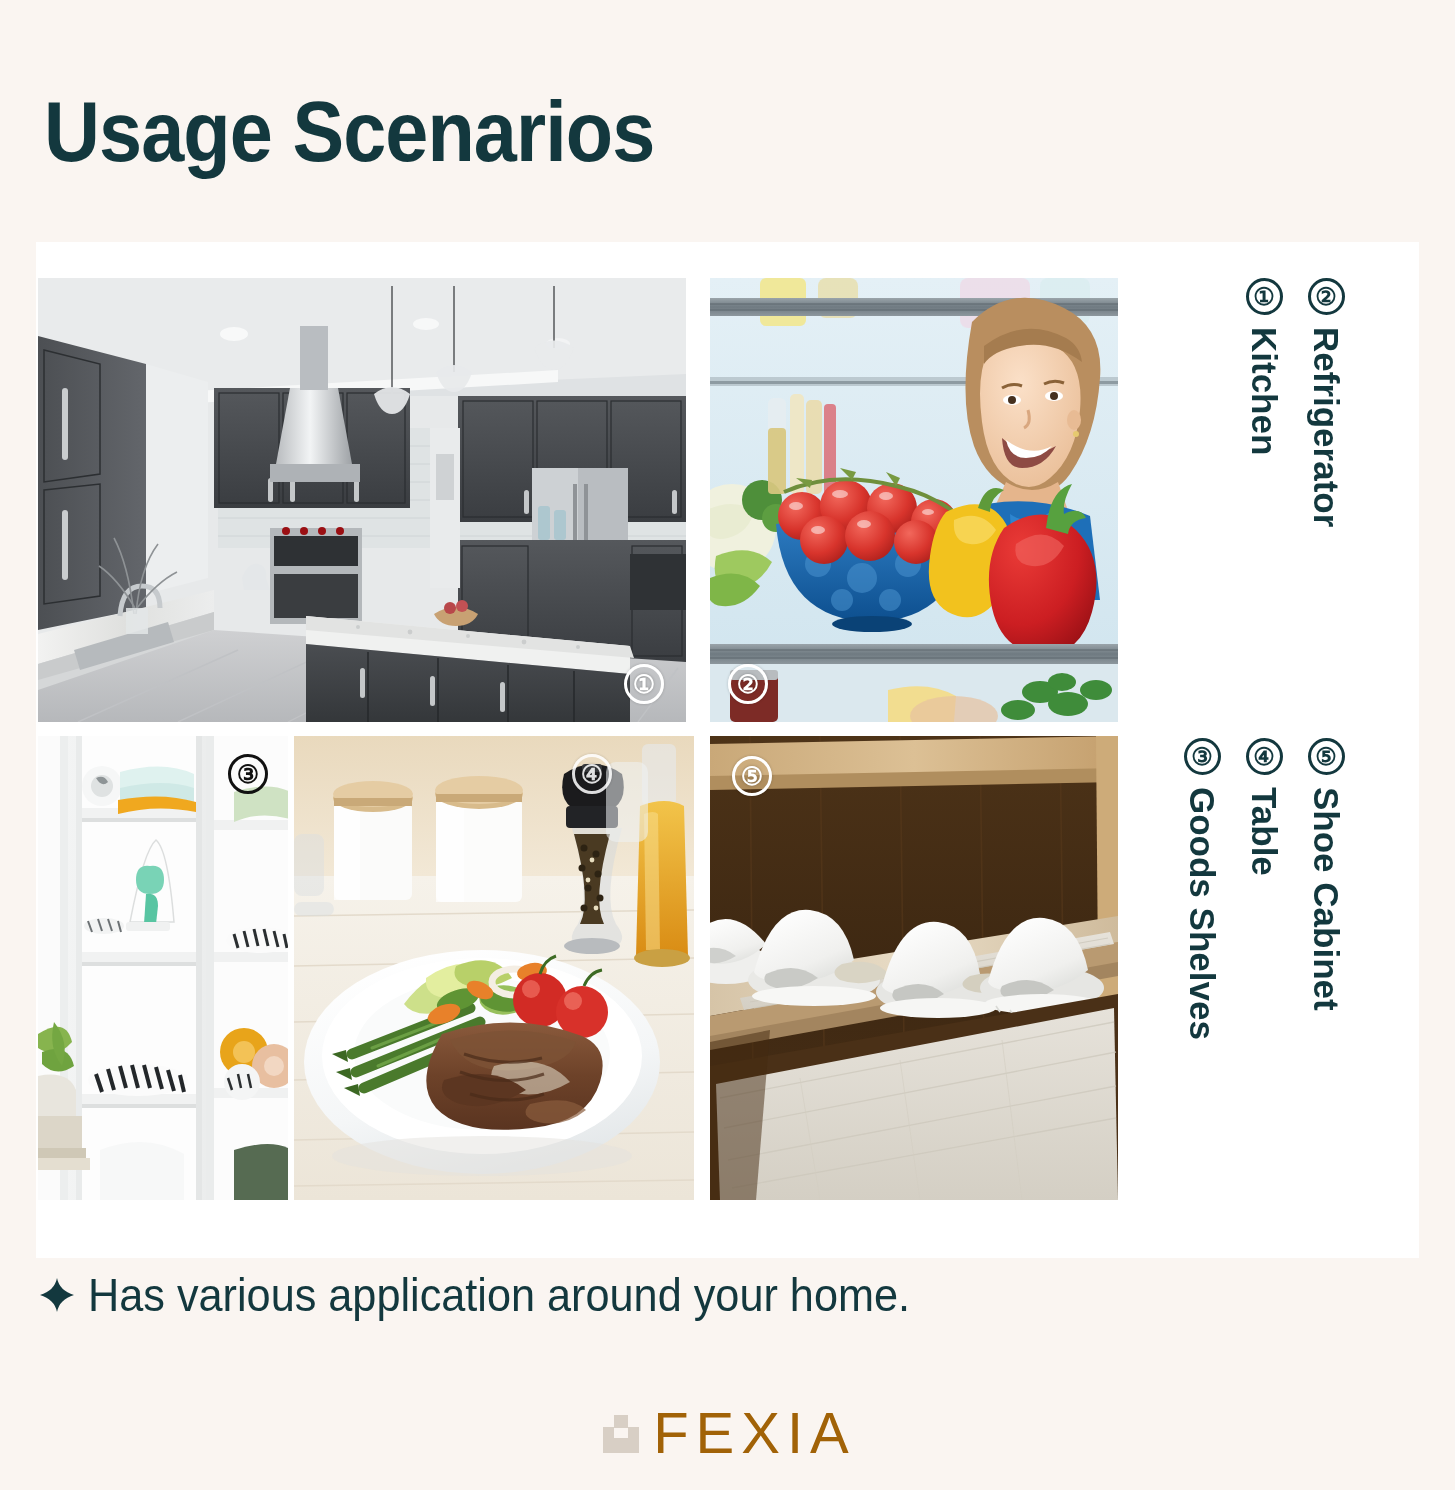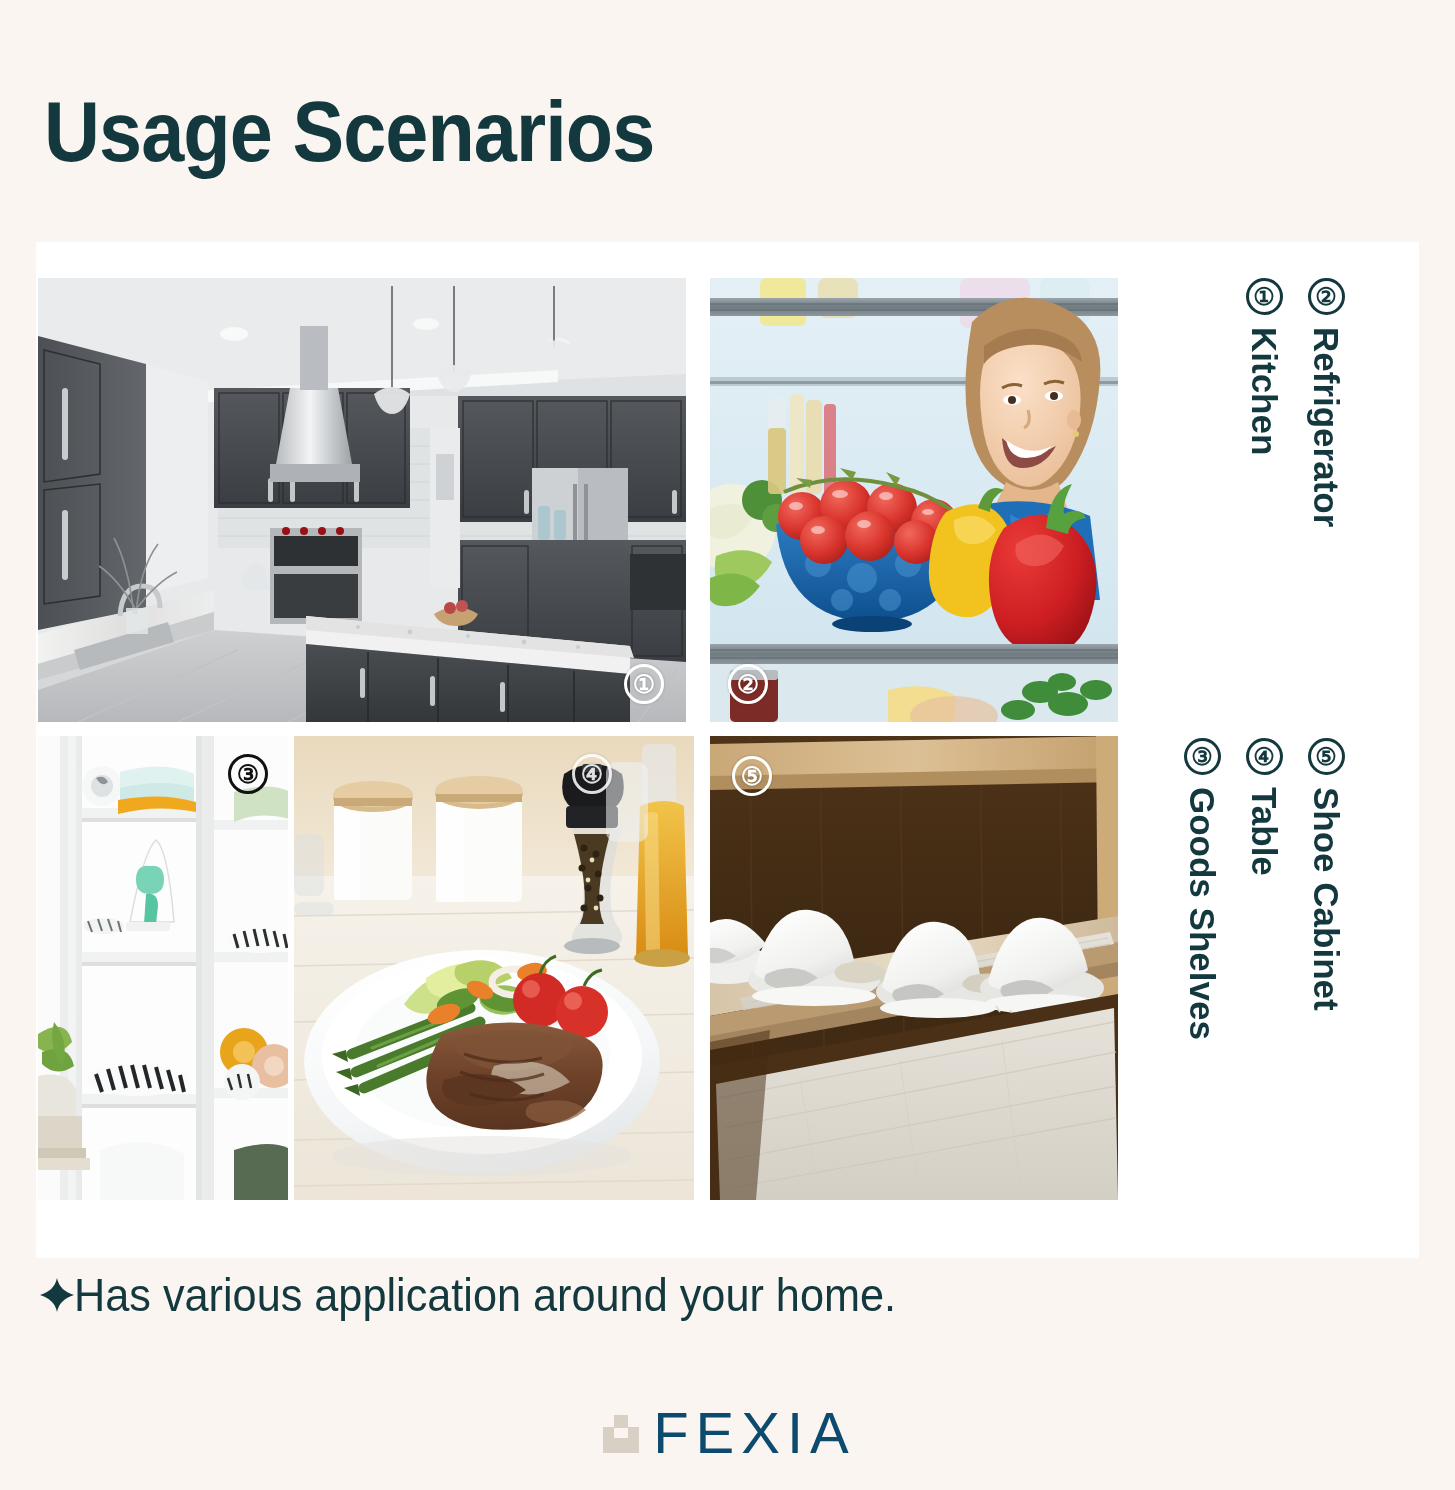--- a/index.html
+++ b/index.html
@@ -133,20 +133,21 @@
     display: block;
   }
 
   
   .caption {
     position: absolute;
     left: 40px;
     top: 1272px;
     display: flex;
     align-items: center;
+    gap: 14px;
   }
   .caption-star {
     width: 34px; height: 34px;
     flex: 0 0 34px;
     display: block;
   }
   .caption-text {
     font-size: 46px;
     font-weight: 400;
     color: #13383e;
@@ -165,21 +166,21 @@
     display: flex;
     align-items: center;
     justify-content: center;
     gap: 10px;
   }
   .brand-mark { width: 44px; height: 44px; display:block; }
   .brand-name {
     font-size: 58px;
     font-weight: 400;
     letter-spacing: 7px;
-    color: #0c4a6e;
+    color: #a16207;
     line-height: 1;
   }
 </style>
 </head>
 <body>
 
 <div class="page-title">Usage Scenarios</div>
 
 <div class="card">
 

